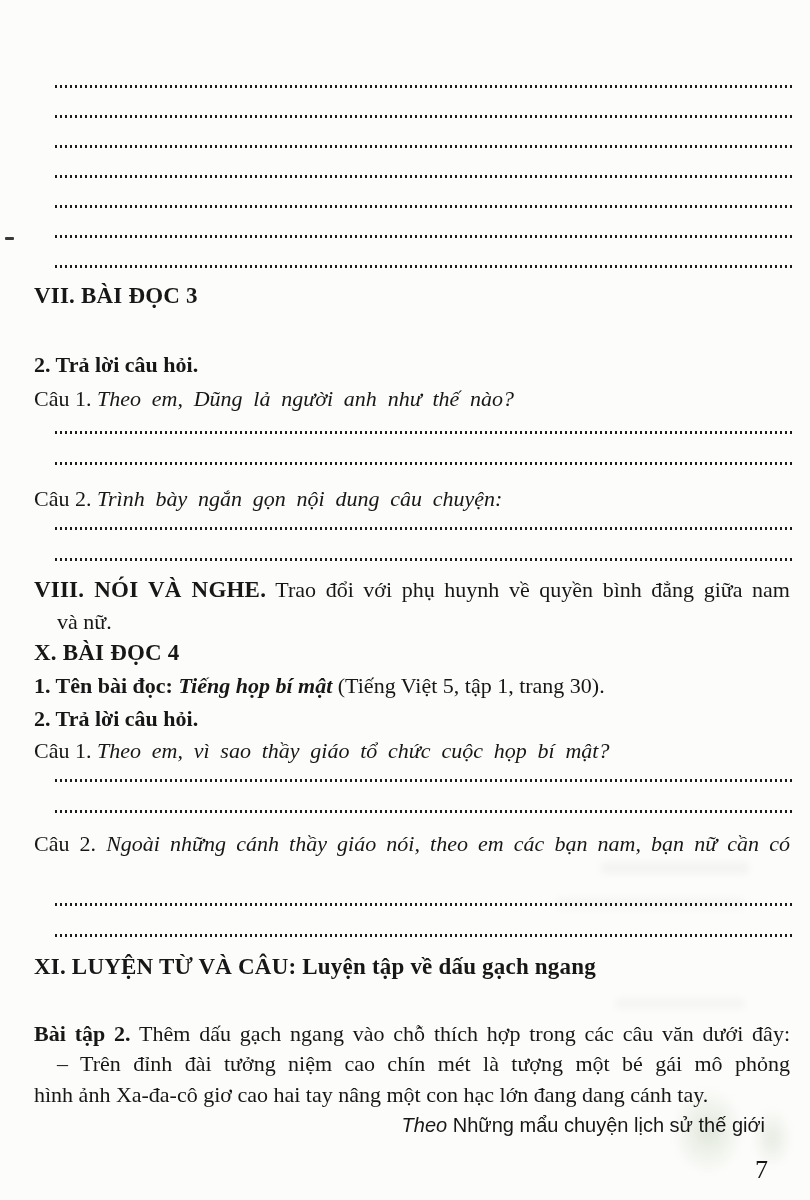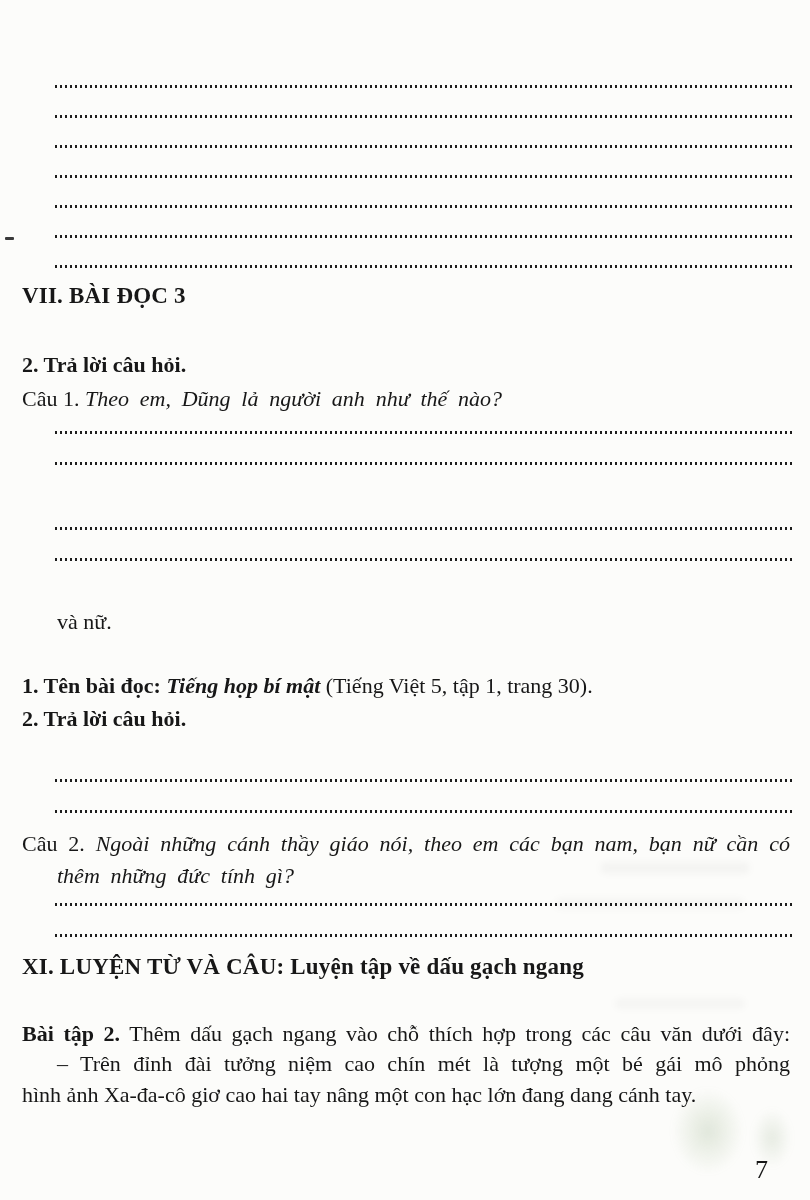--- a/index.html
+++ b/index.html
@@ -2,25 +2,25 @@
 <html><head>
 <meta charset="utf-8">
 <style>
   html,body{margin:0;padding:0;background:#e8e8e6;}
   .page{
     position:relative;width:810px;height:1200px;margin:0 auto;
     background:#fcfcfa;
     font-family:"Liberation Serif","DejaVu Serif",serif;
     color:#171717;overflow:hidden;
   }
-  .row{position:absolute;left:22px;right:20px;font-size:22px;line-height:30px;white-space:nowrap;}
+  .row{position:absolute;left:34px;right:20px;font-size:22px;line-height:30px;white-space:nowrap;}
   .h{font-size:23px;letter-spacing:.2px;}
   .b{font-weight:bold;}
   .i{font-style:italic;}
-  .wsp{word-spacing:.24em;}
+  .wsp{word-spacing:.24em;text-align:center;}
   .jl{white-space:normal;text-align:justify;text-align-last:justify;}
   .ind{left:57px;}
   .dots{position:absolute;left:23px;right:18px;}
   .dots .ansline{height:30px;position:relative;}
   .dots.tall .ansline{height:31px;}
   .dots .ansline::after{
     content:"";position:absolute;left:32px;right:0;bottom:4px;height:2.8px;
     background-image:repeating-linear-gradient(to right,#1d1d1d 0px,#1d1d1d 2.3px,transparent 2.3px,transparent 5px);
   }
   .attr{font-family:"Liberation Sans","DejaVu Sans",sans-serif;font-size:20px;text-align:right;}
@@ -65,61 +65,77 @@
   <div class="row" style="top:384px">
     <span>Câu 1.</span>
     <span class="i wsp">Theo em, Dũng lả người anh như thế nào?</span>
   </div>
 
   <div class="dots tall" style="top:407px">
       <div class="ansline"></div>
       <div class="ansline"></div>
     </div>
 
+  <div class="row" style="top:484px">
+    <span>Câu 2.</span>
+    <span class="i wsp">Trình bày ngắn gọn nội dung câu chuyện:</span>
+  </div>
 
   <div class="dots tall" style="top:503px">
       <div class="ansline"></div>
       <div class="ansline"></div>
     </div>
 
+  <div class="row jl" style="top:575px">
+    <span class="b h">VIII. NÓI VÀ NGHE.</span>
+    <span>Trao đổi với phụ huynh về quyền bình đẳng giữa nam</span>
+  </div>
   <div class="row ind" style="top:607px">và nữ.</div>
 
+  <div class="row h b" style="top:638px">X. BÀI ĐỌC 4</div>
 
   <div class="row" style="top:671px">
     <span class="b">1. Tên bài đọc:</span>
     <span class="b i">Tiếng họp bí mật</span>
     <span>(Tiếng Việt 5, tập 1, trang 30).</span>
   </div>
 
   <div class="row b" style="top:704px">2. Trả lời câu hỏi.</div>
 
+  <div class="row" style="top:736px">
+    <span>Câu 1.</span>
+    <span class="i wsp">Theo em, vì sao thầy giáo tổ chức cuộc họp bí mật?</span>
+  </div>
 
   <div class="dots tall" style="top:755px">
       <div class="ansline"></div>
       <div class="ansline"></div>
     </div>
 
   <div class="row jl" style="top:829px">
     <span>Câu 2.</span>
     <span class="i">Ngoài những cánh thầy giáo nói, theo em các bạn nam, bạn nữ cần có</span>
   </div>
-  <div class="row ind i wsp" style="top:861px">thêm những đức tính gì?</div>
 
   <div class="dots tall" style="top:879px">
       <div class="ansline"></div>
       <div class="ansline"></div>
     </div>
 
   <div class="row h b" style="top:952px">XI. LUYỆN TỪ VÀ CÂU: Luyện tập về dấu gạch ngang</div>
 
 
   <div class="row jl" style="top:1019px">
     <span class="b">Bài tập 2.</span>
     <span>Thêm dấu gạch ngang vào chỗ thích hợp trong các câu văn dưới đây:</span>
   </div>
 
   <div class="row ind jl" style="top:1049px">– Trên đỉnh đài tưởng niệm cao chín mét là tượng một bé gái mô phỏng</div>
   <div class="row" style="top:1080px">hình ảnh Xa-đa-cô giơ cao hai tay nâng một con hạc lớn đang dang cánh tay.</div>
 
+  <div class="row attr" style="top:1110px;right:45px">
+    <span class="i">Theo</span>
+    <span>Những mẩu chuyện lịch sử thế giới</span>
+  </div>
 
   <div class="pagenum">7</div>
 
 </div>
 
 </body></html>

